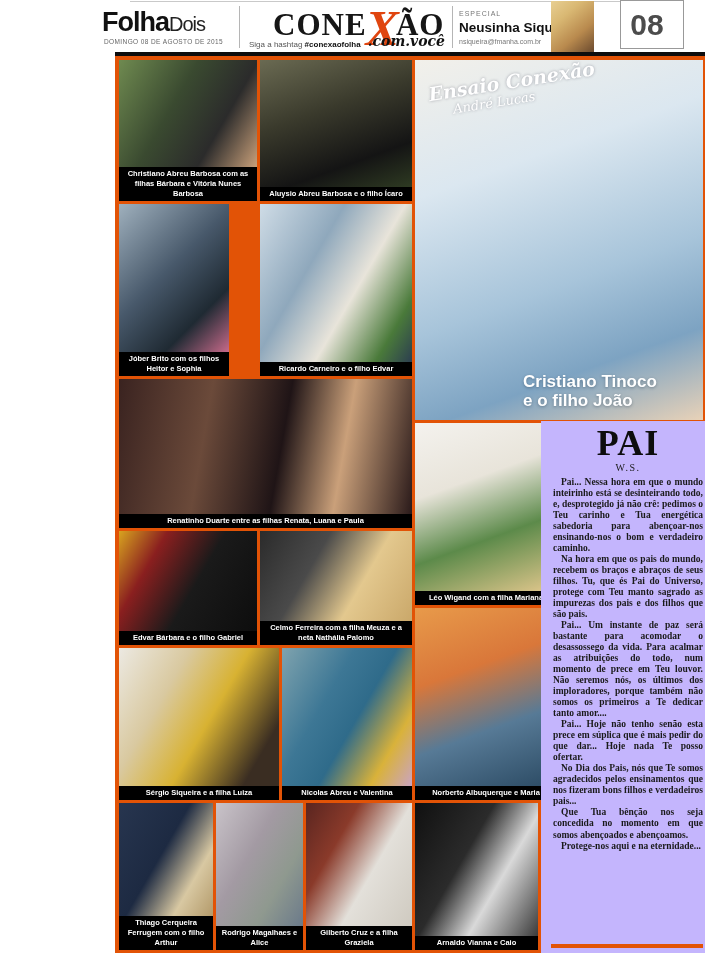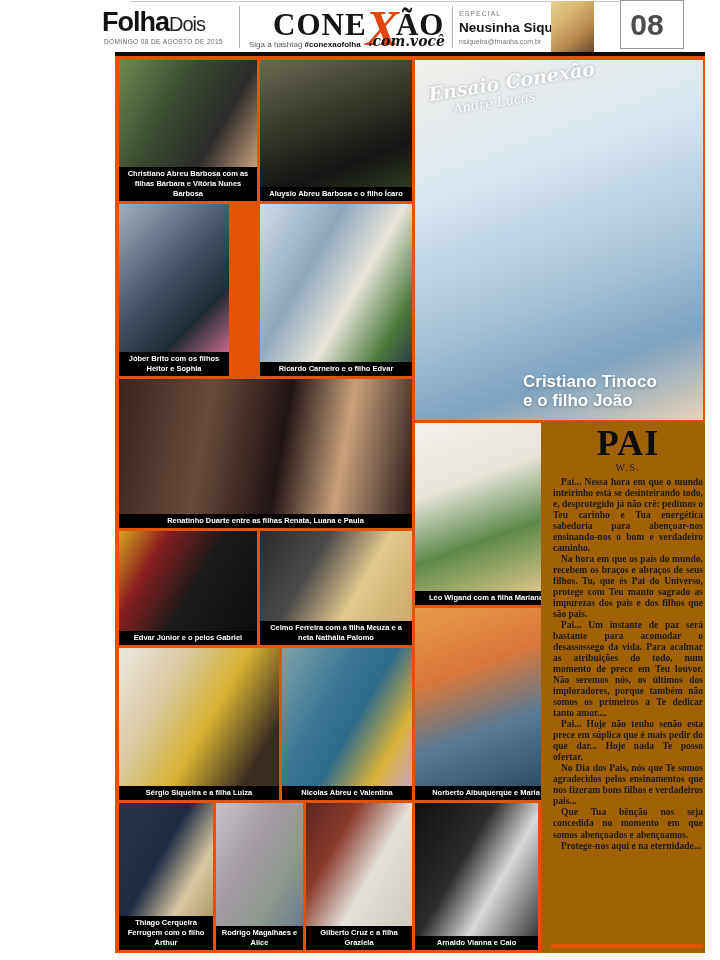--- a/index.html
+++ b/index.html
@@ -63,21 +63,21 @@
   
   .ensaio{position:absolute;left:14px;top:12px;transform:rotate(-9deg);color:#fff;
           font-family:"DejaVu Serif",serif;font-style:italic;
           text-shadow:0 0 3px rgba(60,60,80,.45);}
   .ensaio .l1{font-size:19px;line-height:1.05;font-weight:700;}
   .ensaio .l2{font-size:13px;padding-left:22px;}
   .bigcap{position:absolute;left:108px;bottom:10px;color:#fff;font-weight:800;
           font-size:17px;line-height:1.08;text-shadow:0 1px 3px rgba(40,60,80,.45);}
 
   
-  .article{position:absolute;left:541px;top:421px;width:164px;height:532px;background:#a16207;
+  .article{position:absolute;left:541px;top:421px;width:164px;height:532px;background:#c4b5fd;
            box-sizing:border-box;padding:4px 2px 0 12px;overflow:hidden;}
   .article h1{font-family:"Liberation Serif",serif;font-weight:900;font-size:36px;
               letter-spacing:1px;color:#0d0d0d;text-align:center;margin:0;line-height:1;}
   .byline{font-family:"Liberation Serif",serif;font-size:10px;letter-spacing:1.5px;
           color:#1a1a1a;text-align:center;margin:1px 0 4px;}
   .article p{font-family:"Liberation Serif",serif;font-weight:700;font-size:9.5px;
              line-height:1.16;color:#1a1a1a;text-align:justify;text-indent:8px;margin:0;}
   .art-rule{position:absolute;left:10px;right:2px;bottom:5px;height:4px;background:#e25306;}
 </style>
 </head>
@@ -139,21 +139,21 @@
     <div class="cap">Ricardo Carneiro e o filho Edvar</div>
   </div>
 
   <div class="cell" style="left:119px;top:379px;width:293px;height:149px;">
     <div class="ph p-renatinho"></div>
     <div class="cap">Renatinho Duarte entre as filhas Renata, Luana e Paula</div>
   </div>
 
   <div class="cell" style="left:119px;top:531px;width:138px;height:114px;">
     <div class="ph p-edvar"></div>
-    <div class="cap">Edvar Júnior e o pelos Gabriel</div>
+    <div class="cap">Edvar Bárbara e o filho Gabriel</div>
   </div>
   <div class="cell" style="left:260px;top:531px;width:152px;height:114px;">
     <div class="ph p-celmo"></div>
     <div class="cap">Celmo Ferreira com a filha Meuza e a neta Nathália Palomo</div>
   </div>
 
   <div class="cell" style="left:119px;top:648px;width:160px;height:152px;">
     <div class="ph p-sergio"></div>
     <div class="cap">Sérgio Siqueira e a filha Luiza</div>
   </div>

